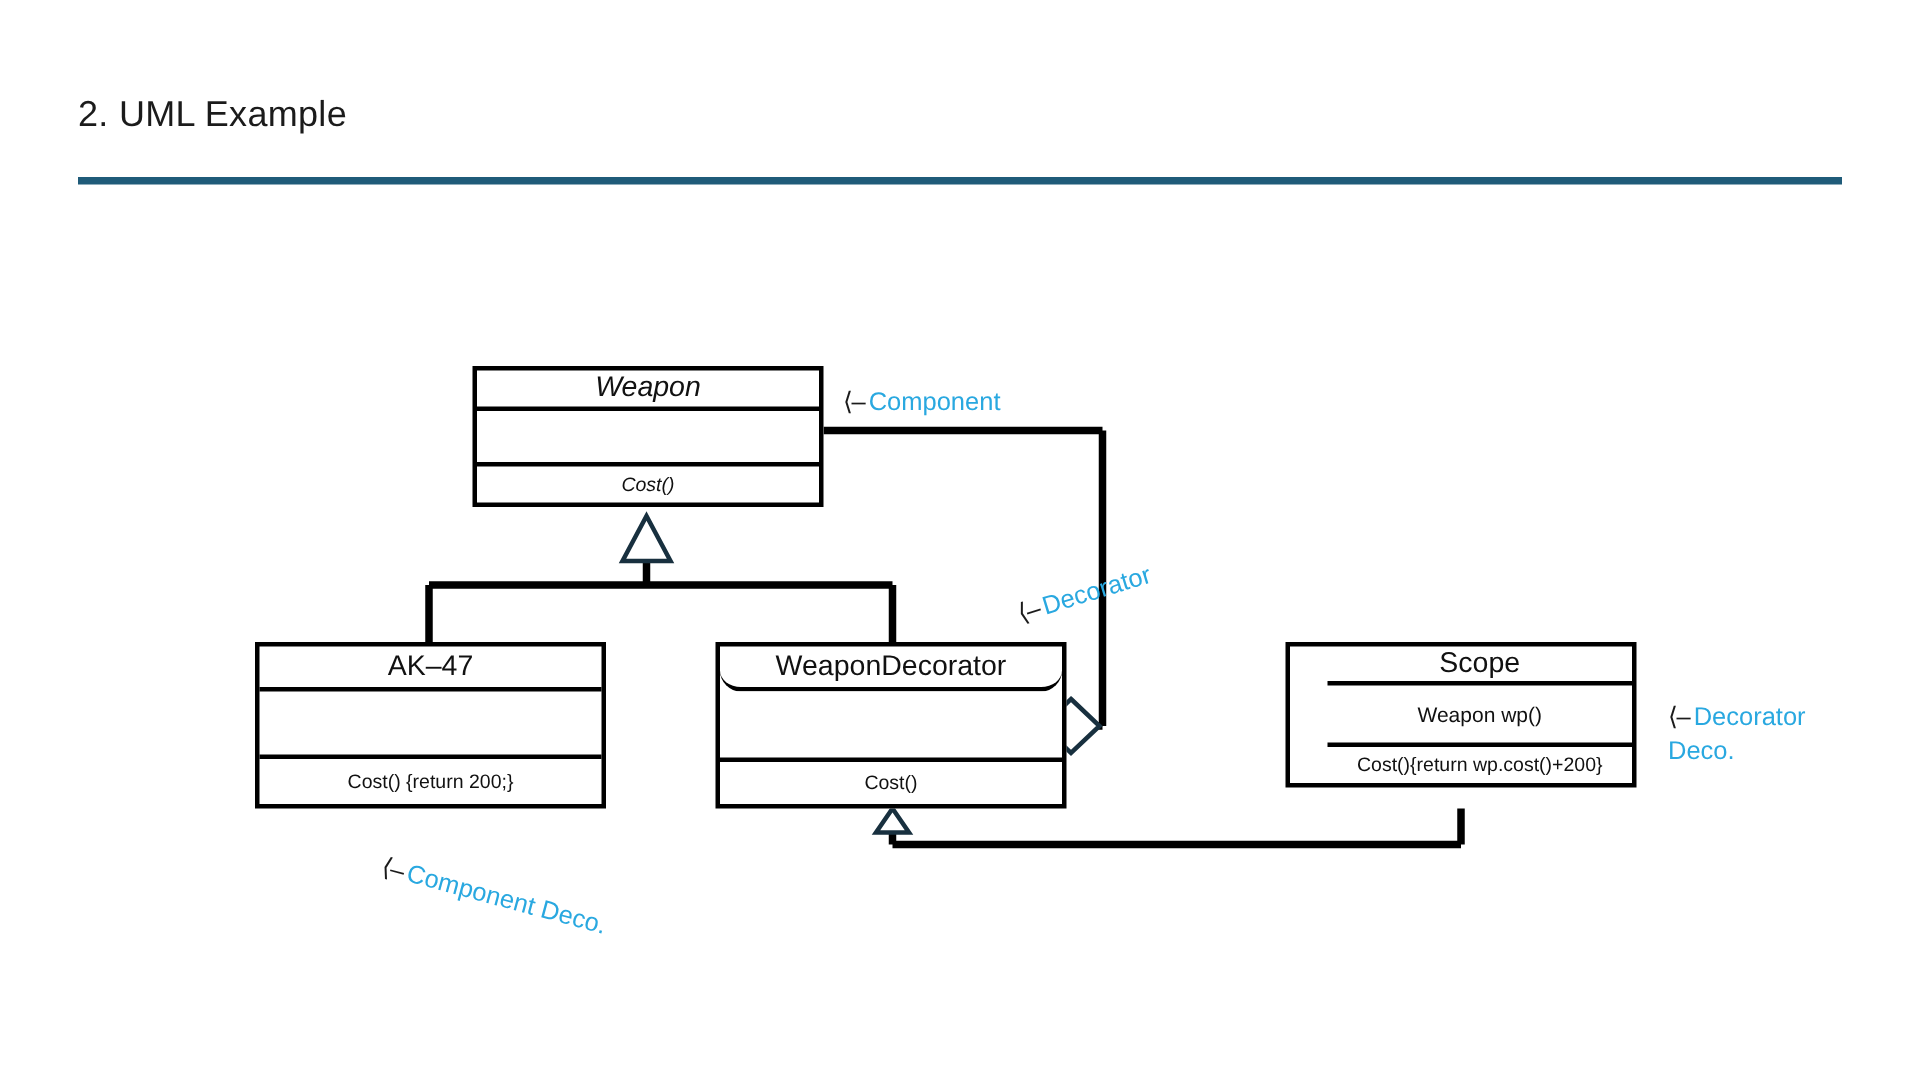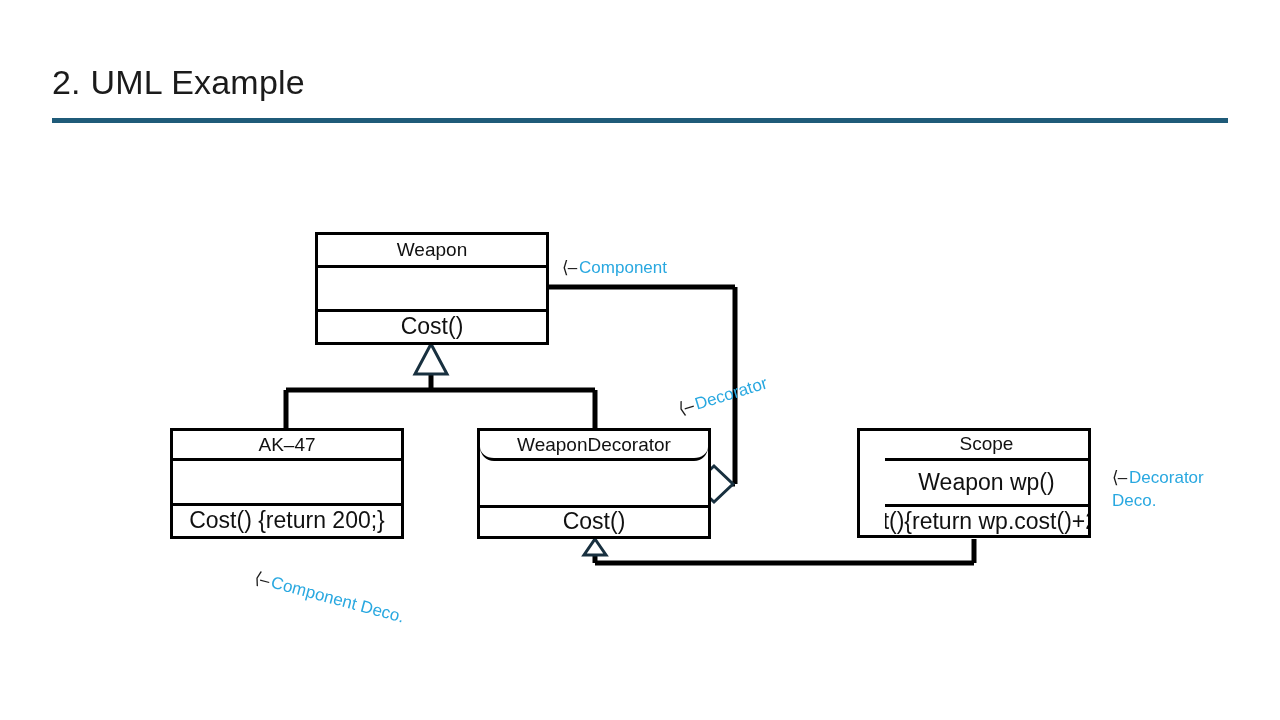--- a/index.html
+++ b/index.html
@@ -14,21 +14,21 @@
     overflow: hidden;
     font-family: "Liberation Sans", sans-serif;
     color: #111111;
   }
 
   
   #slide-title {
     position: absolute;
     left: 52px;
     top: 63px;
-    font-size: 34px;
+    font-size: 24px;
     font-weight: 400;
     letter-spacing: 0.2px;
     color: #1b1b1b;
     white-space: nowrap;
   }
   #title-rule {
     position: absolute;
     left: 52px;
     top: 118px;
     width: 1176px;
@@ -72,25 +72,25 @@
     white-space: nowrap;
     overflow: hidden;
     color: #111111;
   }
   .uml-row.name {
     border-bottom: 3px solid #000000;
     font-size: 19px;
   }
   .uml-row.attrs {
     border-bottom: 3px solid #000000;
-    font-size: 23px;
+    font-size: 14px;
     flex: 1 1 auto;
   }
   .uml-row.ops {
-    font-size: 23px;
+    font-size: 13px;
   }
   .ops-small { font-size: 16px; }
   .ops-tiny  { font-size: 14px; }
 
   
   .annotation {
     position: absolute;
     color: #29a8e0;
     font-size: 17px;
     line-height: 23px;
@@ -139,39 +139,39 @@
 
     <g>
       <path d="M549 287 L735 287" stroke="#000000" stroke-width="5" fill="none"></path>
       <path d="M735 287 L735 484" stroke="#000000" stroke-width="5" fill="none"></path>
       <path d="M735 484 L717 484" stroke="#000000" stroke-width="5" fill="none"></path>
       <path d="M711 484 L694 484" stroke="#000000" stroke-width="5" fill="none"></path>
       <path d="M714 466 L733 484 L714 502 L695 484 Z" fill="#ffffff" stroke="#18303f" stroke-width="3" stroke-linejoin="miter"></path>
     </g>
   </svg>
 
-  <div class="uml-class" style="left:315px; top:232px; width:234px; height:113px;">
+  <div class="uml-class" style="left:315px; top:244px; width:234px; height:94px;font-style:italic;">
     <div class="uml-row name" style="height:34px;">Weapon</div>
     <div class="uml-row attrs" style="height:45px;"></div>
     <div class="uml-row ops" style="height:31px;">Cost()</div>
   </div>
 
   <div class="uml-class" style="left:170px; top:428px; width:234px; height:111px;">
     <div class="uml-row name" style="height:31px;">AK–47</div>
     <div class="uml-row attrs" style="height:46px;"></div>
     <div class="uml-row ops" style="height:31px;">Cost() {return 200;}</div>
   </div>
 
   <div class="uml-class" style="left:477px; top:428px; width:234px; height:111px;">
     <div class="uml-row name" style="height:31px;border-radius:14px;">WeaponDecorator</div>
     <div class="uml-row attrs" style="height:48px;"></div>
     <div class="uml-row ops ops-small" style="height:29px;">Cost()</div>
   </div>
 
-  <div class="uml-class" style="left:857px; top:428px; width:234px; height:110px;padding-left:25px;">
+  <div class="uml-class" style="left:857px; top:428px; width:234px; height:97px;padding-left:25px;">
     <div class="uml-row name" style="height:31px;">Scope</div>
     <div class="uml-row attrs" style="height:48px;">Weapon wp()</div>
     <div class="uml-row ops ops-tiny" style="height:29px;">Cost(){return wp.cost()+200}</div>
   </div>
 
   <div class="annotation" style="left:562px; top:256px;">
     <span class="arrow-glyph">⟨–</span><span>Component</span>
   </div>
 
   <div class="annotation rot-up" style="left:679px; top:398px;">

